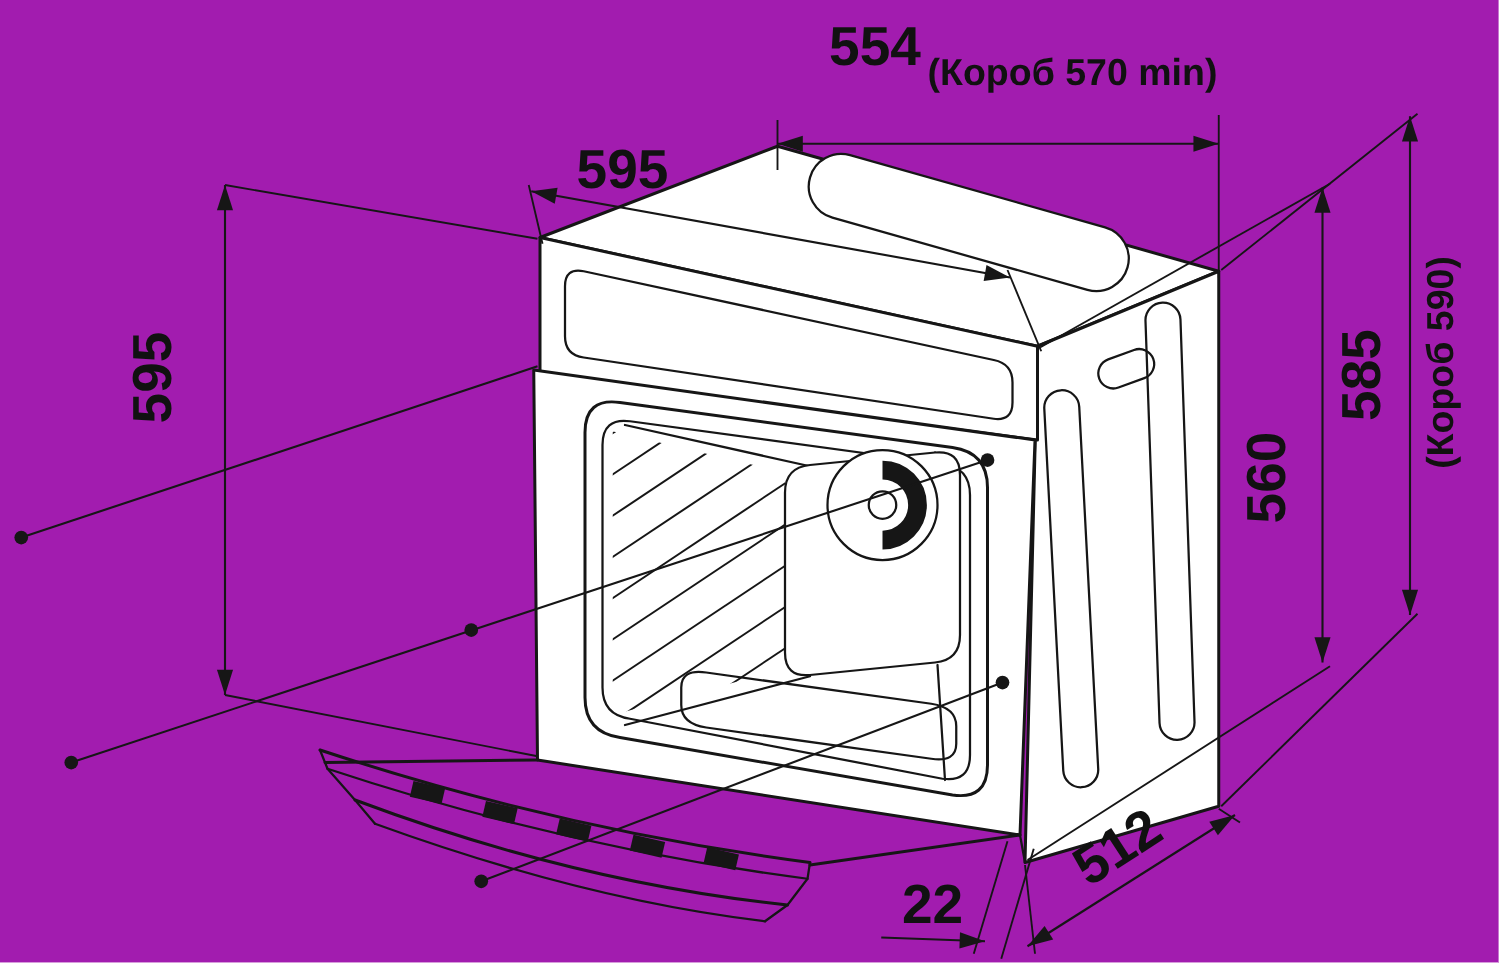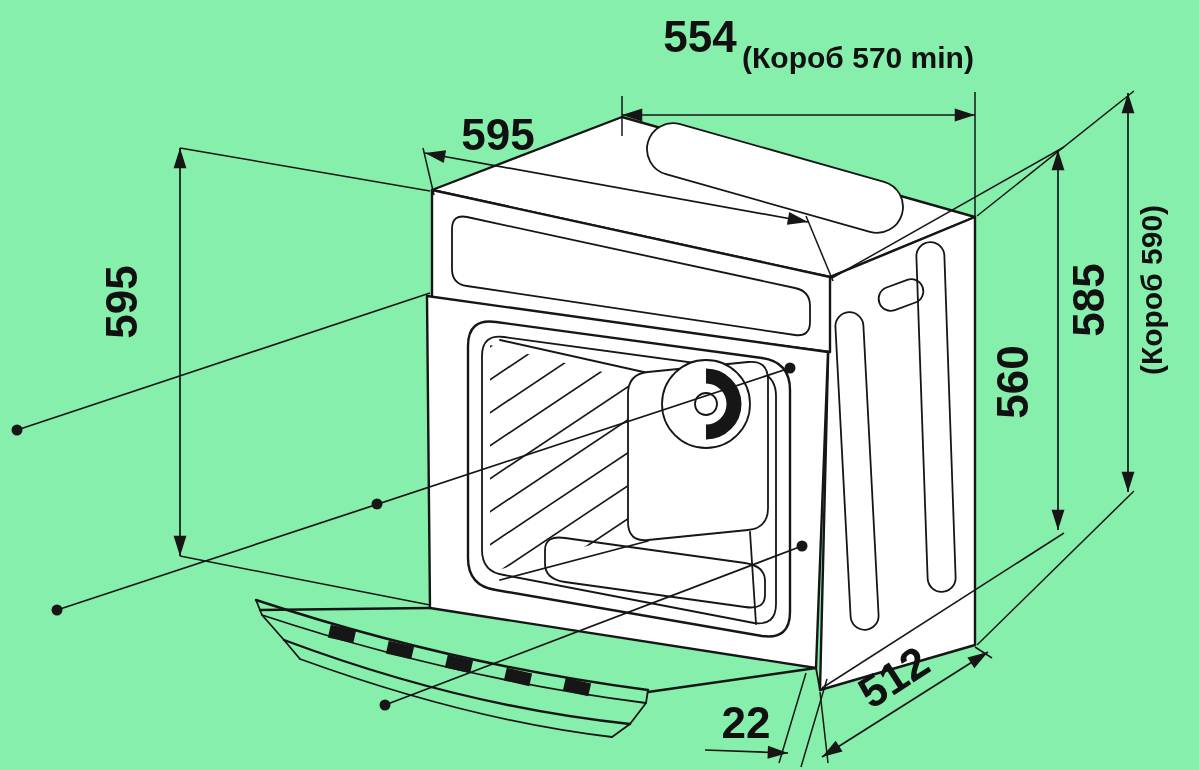--- a/index.html
+++ b/index.html
@@ -1,17 +1,17 @@
 <!DOCTYPE html>
 <html><head>
 <meta charset="utf-8">
 <title>Diagram</title>
 <style>
   html,body{margin:0;padding:0;background:#fff;}
-  .stage{position:relative;width:1199px;height:770px;background:#86efac;overflow:hidden;}
+  .stage{position:relative;width:1199px;height:770px;background:#a21caf;overflow:hidden;}
   svg{display:block;width:1199px;height:770px;}
   .fillw{fill:#ffffff;stroke:#161616;stroke-width:2.4;stroke-linejoin:round;}
   .s2{stroke:#161616;stroke-width:2.4;fill:none;stroke-linejoin:round;stroke-linecap:round;}
   .s1{stroke:#161616;stroke-width:1.8;fill:none;stroke-linejoin:round;stroke-linecap:round;}
   .s1w{stroke:#161616;stroke-width:1.8;fill:#ffffff;stroke-linejoin:round;}
   .hatch{stroke:#161616;stroke-width:1.6;fill:none;}
   .dim{stroke:#161616;stroke-width:1.7;fill:none;}
   .ext{stroke:#161616;stroke-width:1.5;fill:none;}
   .leader{stroke:#161616;stroke-width:1.7;fill:none;}
   .dot{fill:#161616;stroke:none;}

